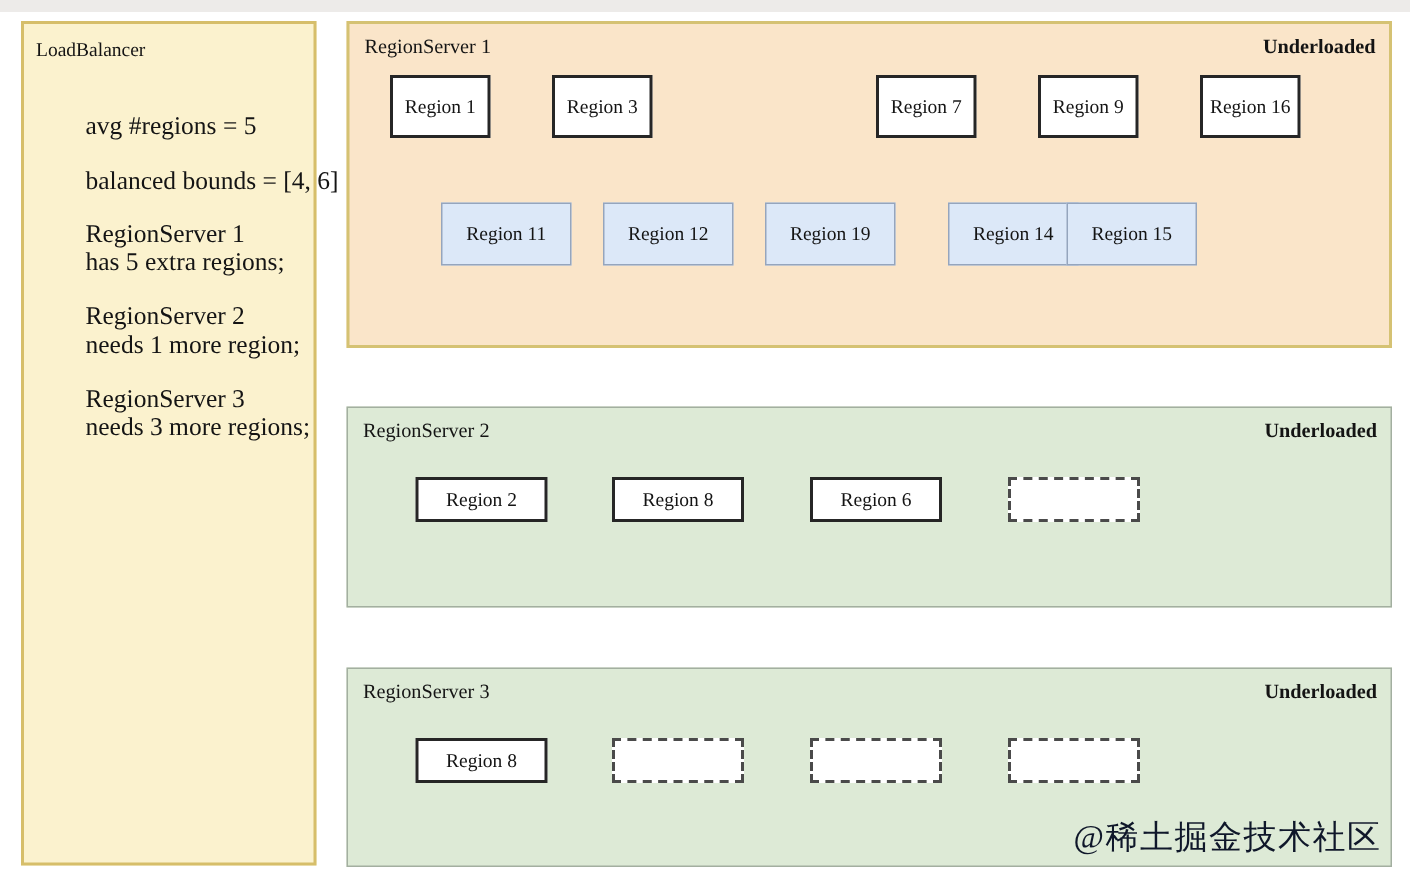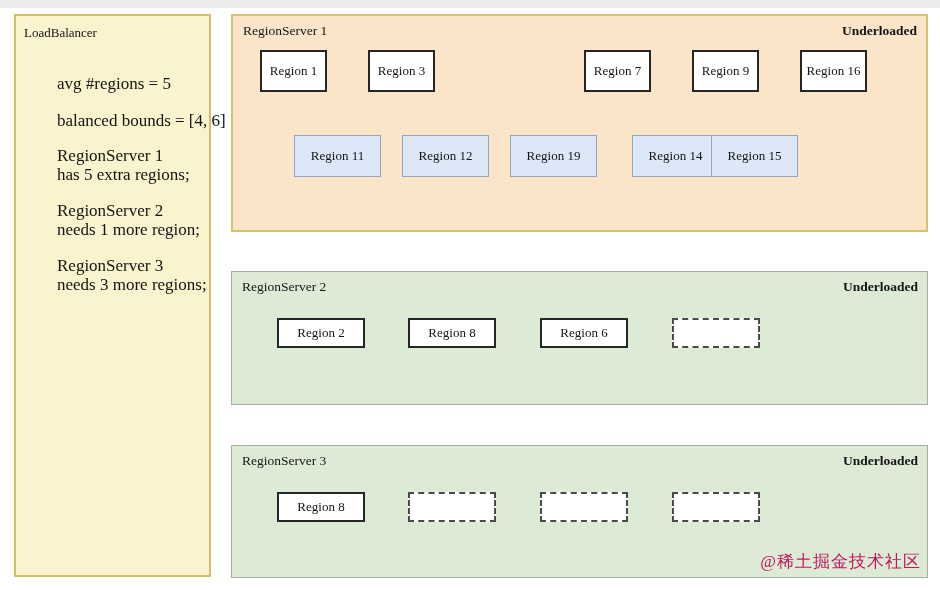--- a/index.html
+++ b/index.html
@@ -30,22 +30,22 @@
     align-items:center; justify-content:center; font-size:13px; white-space:nowrap;
   }
   .white  { background:#ffffff; border:2px solid #262626; }
   .blue   { background:#DCE8F8; border:1.5px solid #95A5BD;margin-left:34px; }
   .dashed { background:#ffffff; border:2px dashed #4a4a4a; }
   .r1   { top:34px;  width:67px; height:42px; }
   .r2   { top:119px; width:87px; height:42px; }
   .rowb { top:46px;  width:88px; height:30px; }
 
   .watermark {
-    position:absolute; right:6px; bottom:4px; font-size:17px;
-    color:#be185d; letter-spacing:1px;
+    position:absolute; right:6px; bottom:4px; font-size:22px;
+    color:#0f172a; letter-spacing:1px;
   }
 </style>
 </head>
 <body>
 
 <div class="canvas">
   <div class="topband"></div>
 
   <div class="panel lb">
     <div class="lb-title">LoadBalancer</div>

